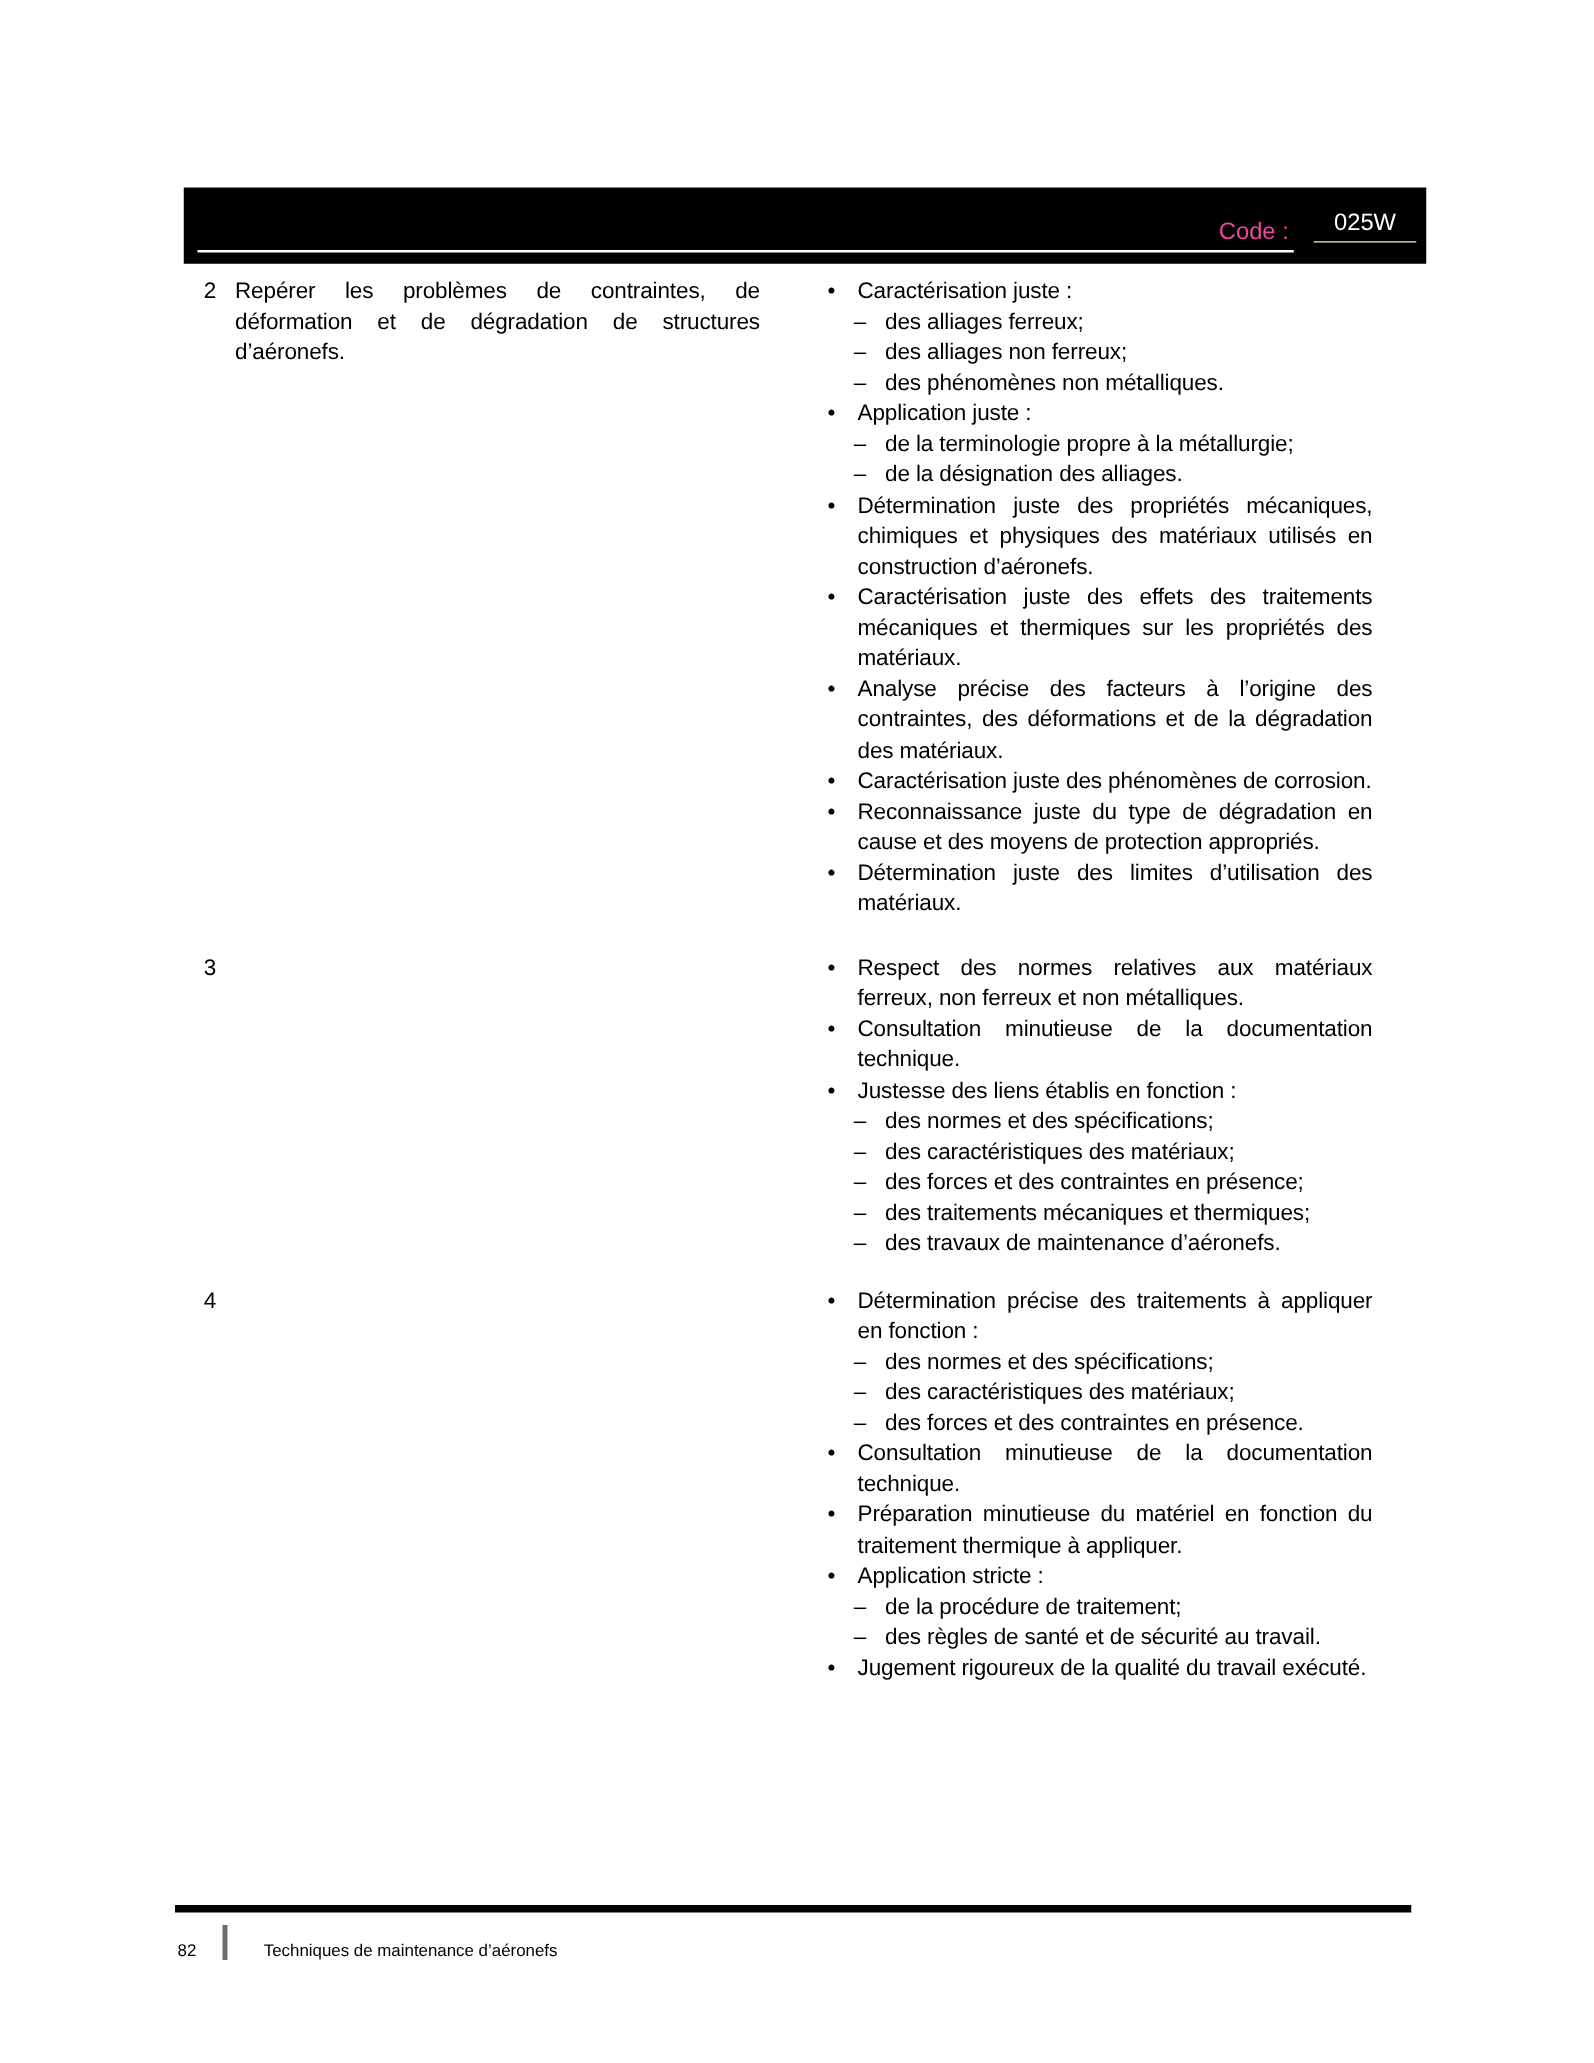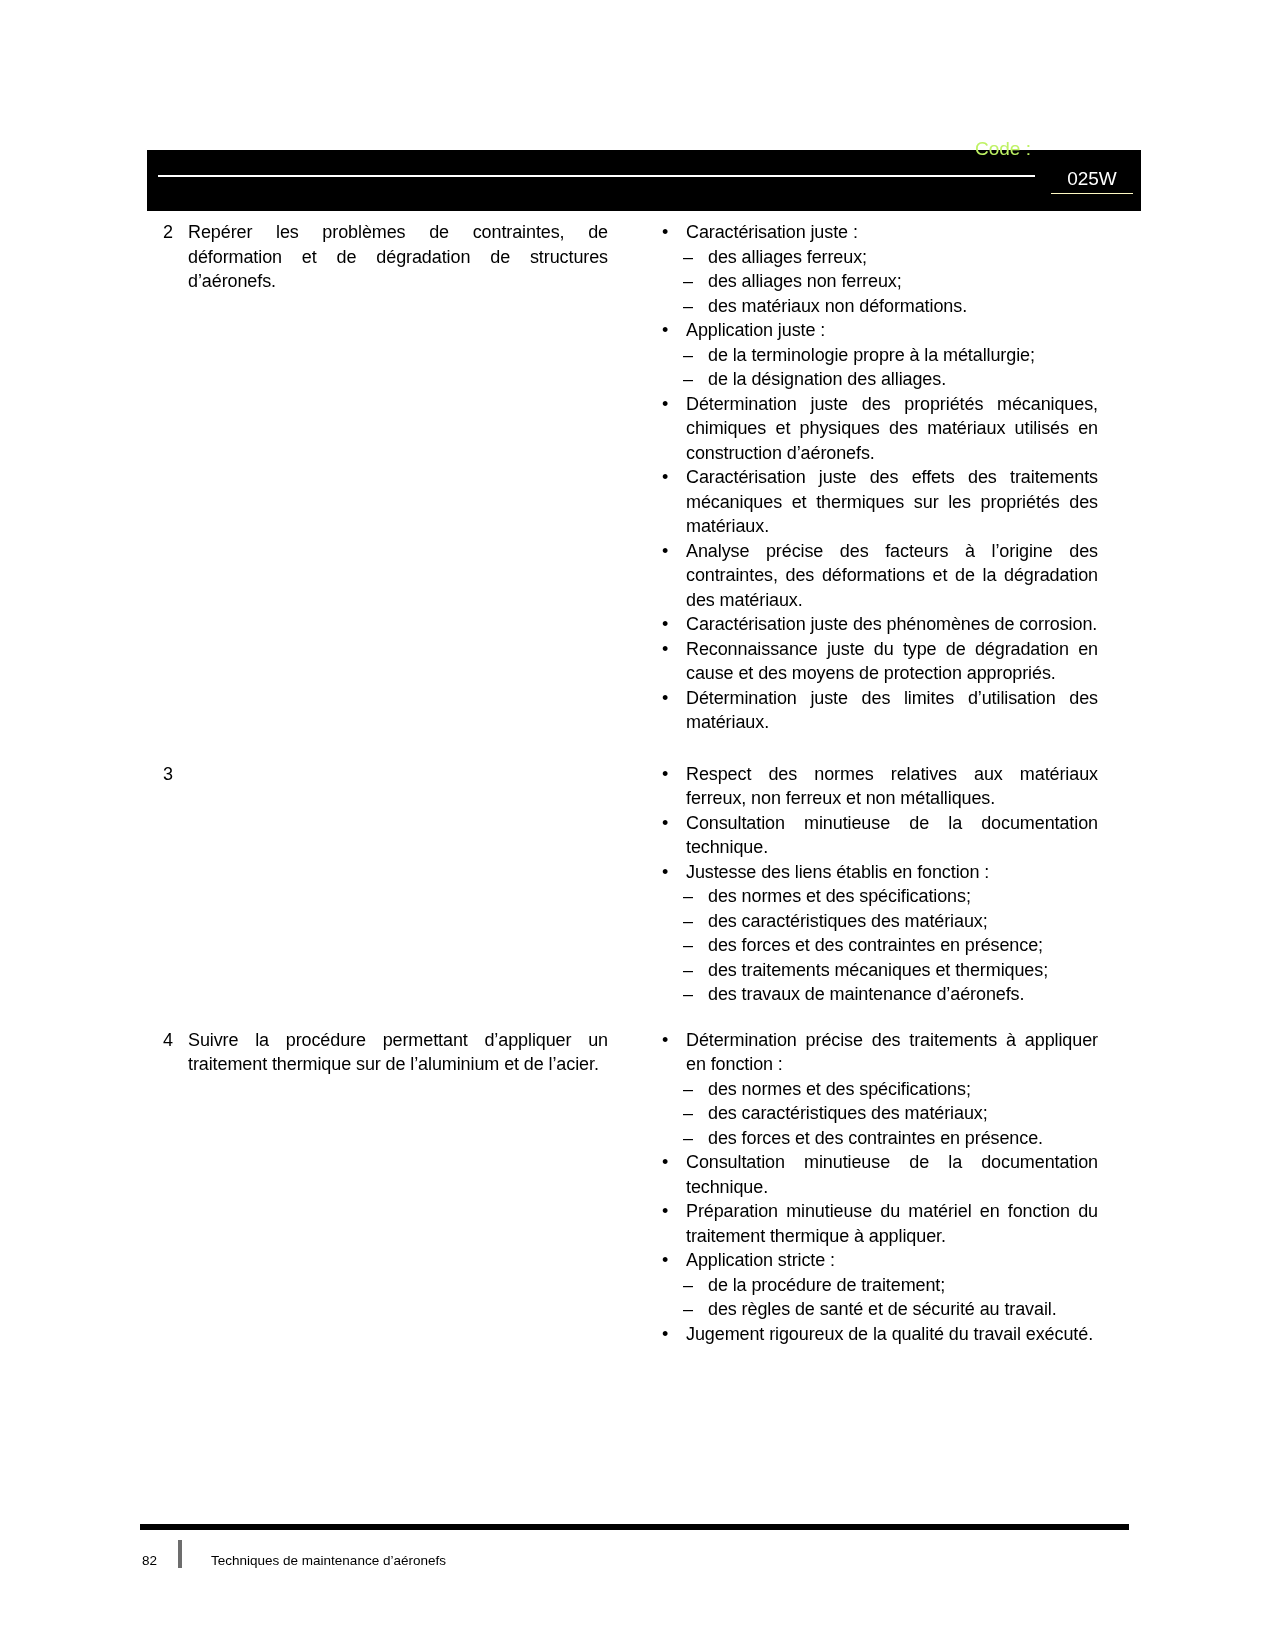--- a/index.html
+++ b/index.html
@@ -22,28 +22,28 @@
     position: absolute;
     left: 147px;
     top: 150px;
     width: 994px;
     height: 61px;
     background: #000000;
   }
   .code-field {
     position: absolute;
     left: 11px;
-    bottom: 34px;
+    bottom: 9px;
     width: 877px;
     border-bottom: 2px solid #ffffff;
     text-align: right;
-    color: #bef264;
+    color: #ec4899;
     font-size: 19px;
     line-height: 24px;
-    padding: 0 4px 14px 0;
+    padding: 0 4px 2px 0;
     box-sizing: border-box;
   }
   .code-value {
     position: absolute;
     left: 904px;
     bottom: 17px;
     width: 82px;
     border-bottom: 1px solid #fef9c3;
     text-align: center;
     color: #ffffff;
@@ -169,21 +169,21 @@
             <div class="subitem">
               <span class="dash">–</span>
               <div class="sub-text">des alliages ferreux;</div>
             </div>
             <div class="subitem">
               <span class="dash">–</span>
               <div class="sub-text">des alliages non ferreux;</div>
             </div>
             <div class="subitem">
               <span class="dash">–</span>
-              <div class="sub-text">des matériaux non déformations.</div>
+              <div class="sub-text">des phénomènes non métalliques.</div>
             </div>
           </div>
           <div class="criterion">
             <span class="bullet">•</span>
             <div class="crit-text">Application juste :</div>
             <div class="subitem">
               <span class="dash">–</span>
               <div class="sub-text">de la terminologie propre à la métallurgie;</div>
             </div>
             <div class="subitem">
@@ -252,21 +252,20 @@
             <div class="subitem">
               <span class="dash">–</span>
               <div class="sub-text">des travaux de maintenance d’aéronefs.</div>
             </div>
           </div>
         </div>
       </div>
       <div class="objective-row">
         <div class="obj-left">
           <div class="obj-number">4</div>
-          <div class="obj-text">Suivre la procédure permettant d’appliquer un traitement thermique sur de l’aluminium et de l’acier.</div>
         </div>
         <div class="obj-right">
           <div class="criterion">
             <span class="bullet">•</span>
             <div class="crit-text">Détermination précise des traitements à appliquer en fonction :</div>
             <div class="subitem">
               <span class="dash">–</span>
               <div class="sub-text">des normes et des spécifications;</div>
             </div>
             <div class="subitem">

